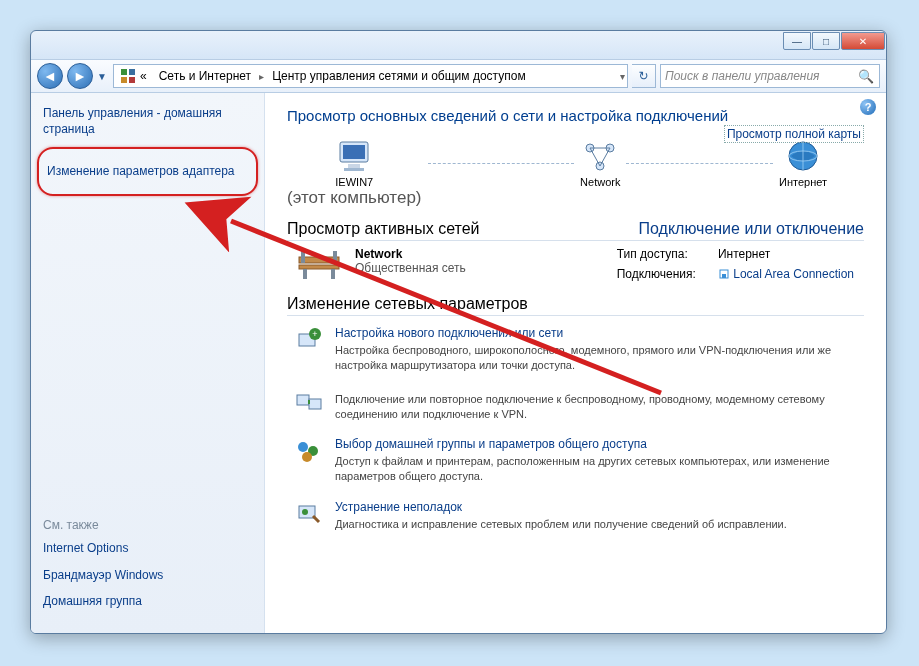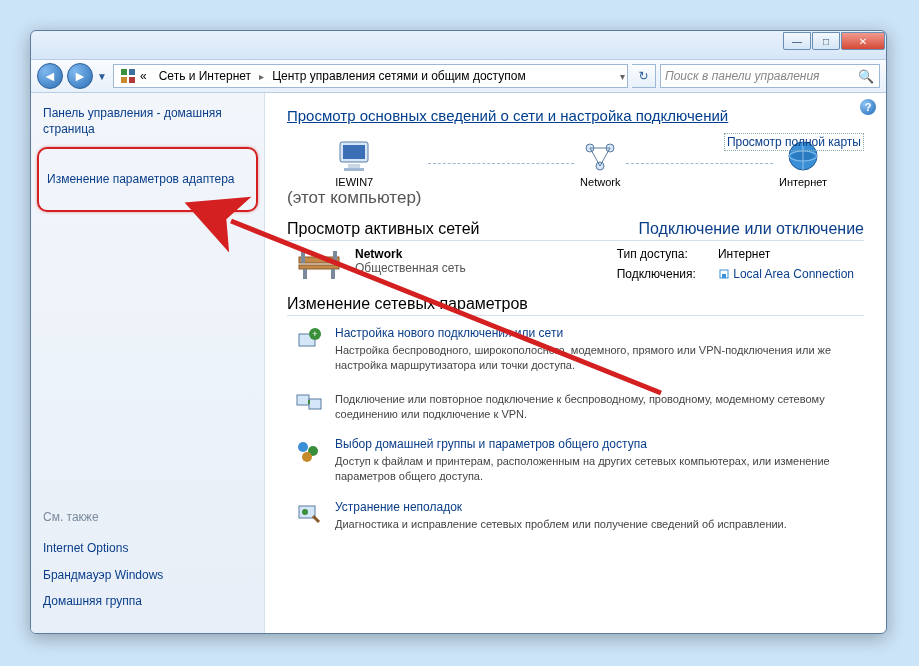--- a/index.html
+++ b/index.html
@@ -48,35 +48,35 @@
 }
 .searchbox .mag { margin-left:auto; color:#2a5e98; font-size:13px; font-style:normal; }
 .body { display:flex; height: calc(100% - 62px); position:relative; }
 .sidebar {
   width: 234px; background: linear-gradient(#f2f6fb,#e8eff8); border-right:1px solid #d5e1ef;
   padding: 12px 12px; font-size: 12px;
 }
 .side-link { color:#0a3e8a; cursor:pointer; margin-bottom:10px; line-height:1.35; }
 .side-link.head { font-weight:400; }
 .highlight-box {
-  border: 2px solid #d42020; border-radius:10px; padding:22px 8px; margin:4px -6px 10px -6px;
+  border: 2px solid #d42020; border-radius:16px; padding:14px 8px; margin:4px -6px 10px -6px;
   box-shadow: 0 0 3px rgba(212,32,32,0.5);
 }
 .side-also { position:absolute; bottom:14px; left:12px; width:176px; font-size:12px; }
-.side-also-h { color:#7a8a9b; margin-bottom:16px; }
+.side-also-h { color:#7a8a9b; margin-bottom:8px; }
 .content { flex:1; padding: 14px 22px 10px 22px; font-size:12px; overflow:auto; position:relative; }
 .help-icon { position:absolute; top:6px; right:10px; width:16px; height:16px; border-radius:50%;
   background: radial-gradient(circle at 30% 30%, #8fc4f5, #1e6bb8); color:#fff; font-size:11px;
   display:flex; align-items:center; justify-content:center; font-weight:bold; cursor:pointer; }
-h1.main { color:#003e8f; font-size:15px; font-weight:400; margin-bottom:14px;text-decoration:underline; }
+h1.main { color:#003e8f; font-size:15px; font-weight:400; margin-bottom:14px; }
 .netmap { display:flex; align-items:center; justify-content:space-between; width:540px; margin-bottom:6px; }
 .netmap-item { display:flex; flex-direction:column; align-items:center; font-size:11px; }
 .netmap-line { flex:1; border-top:1px dashed #9fb7d1; margin:0 6px 20px 6px; }
 .netmap-caption { color:#555; font-size:17px; }
-.fullmap { position:absolute; right:22px; top:40px; font-size:12px; color:#0a3e8a; cursor:pointer;
+.fullmap { position:absolute; right:22px; top:32px; font-size:12px; color:#0a3e8a; cursor:pointer;
   border:1px dotted #8aa; padding:1px 2px; }
 .section-h { color:#000; font-size:16px; margin:12px 0 6px 0; border-bottom:1px solid #d6e0ec; padding-bottom:2px;
   display:flex; }
 .section-h .right-link { margin-left:auto; color:#0a3e8a; cursor:pointer; font-weight:400; }
 .active-net { display:flex; margin:6px 0 10px 0; }
 .bench-icon { width:48px; height:36px; margin-right:12px; margin-left:8px; }
 .net-col { font-size:12px; }
 .net-col .name { font-weight:bold; }
 .net-col .type { color:#555; }
 .net-info { margin-left:auto; display:grid; grid-template-columns:auto auto; column-gap:22px; row-gap:4px; font-size:12px; padding-right:10px; }

